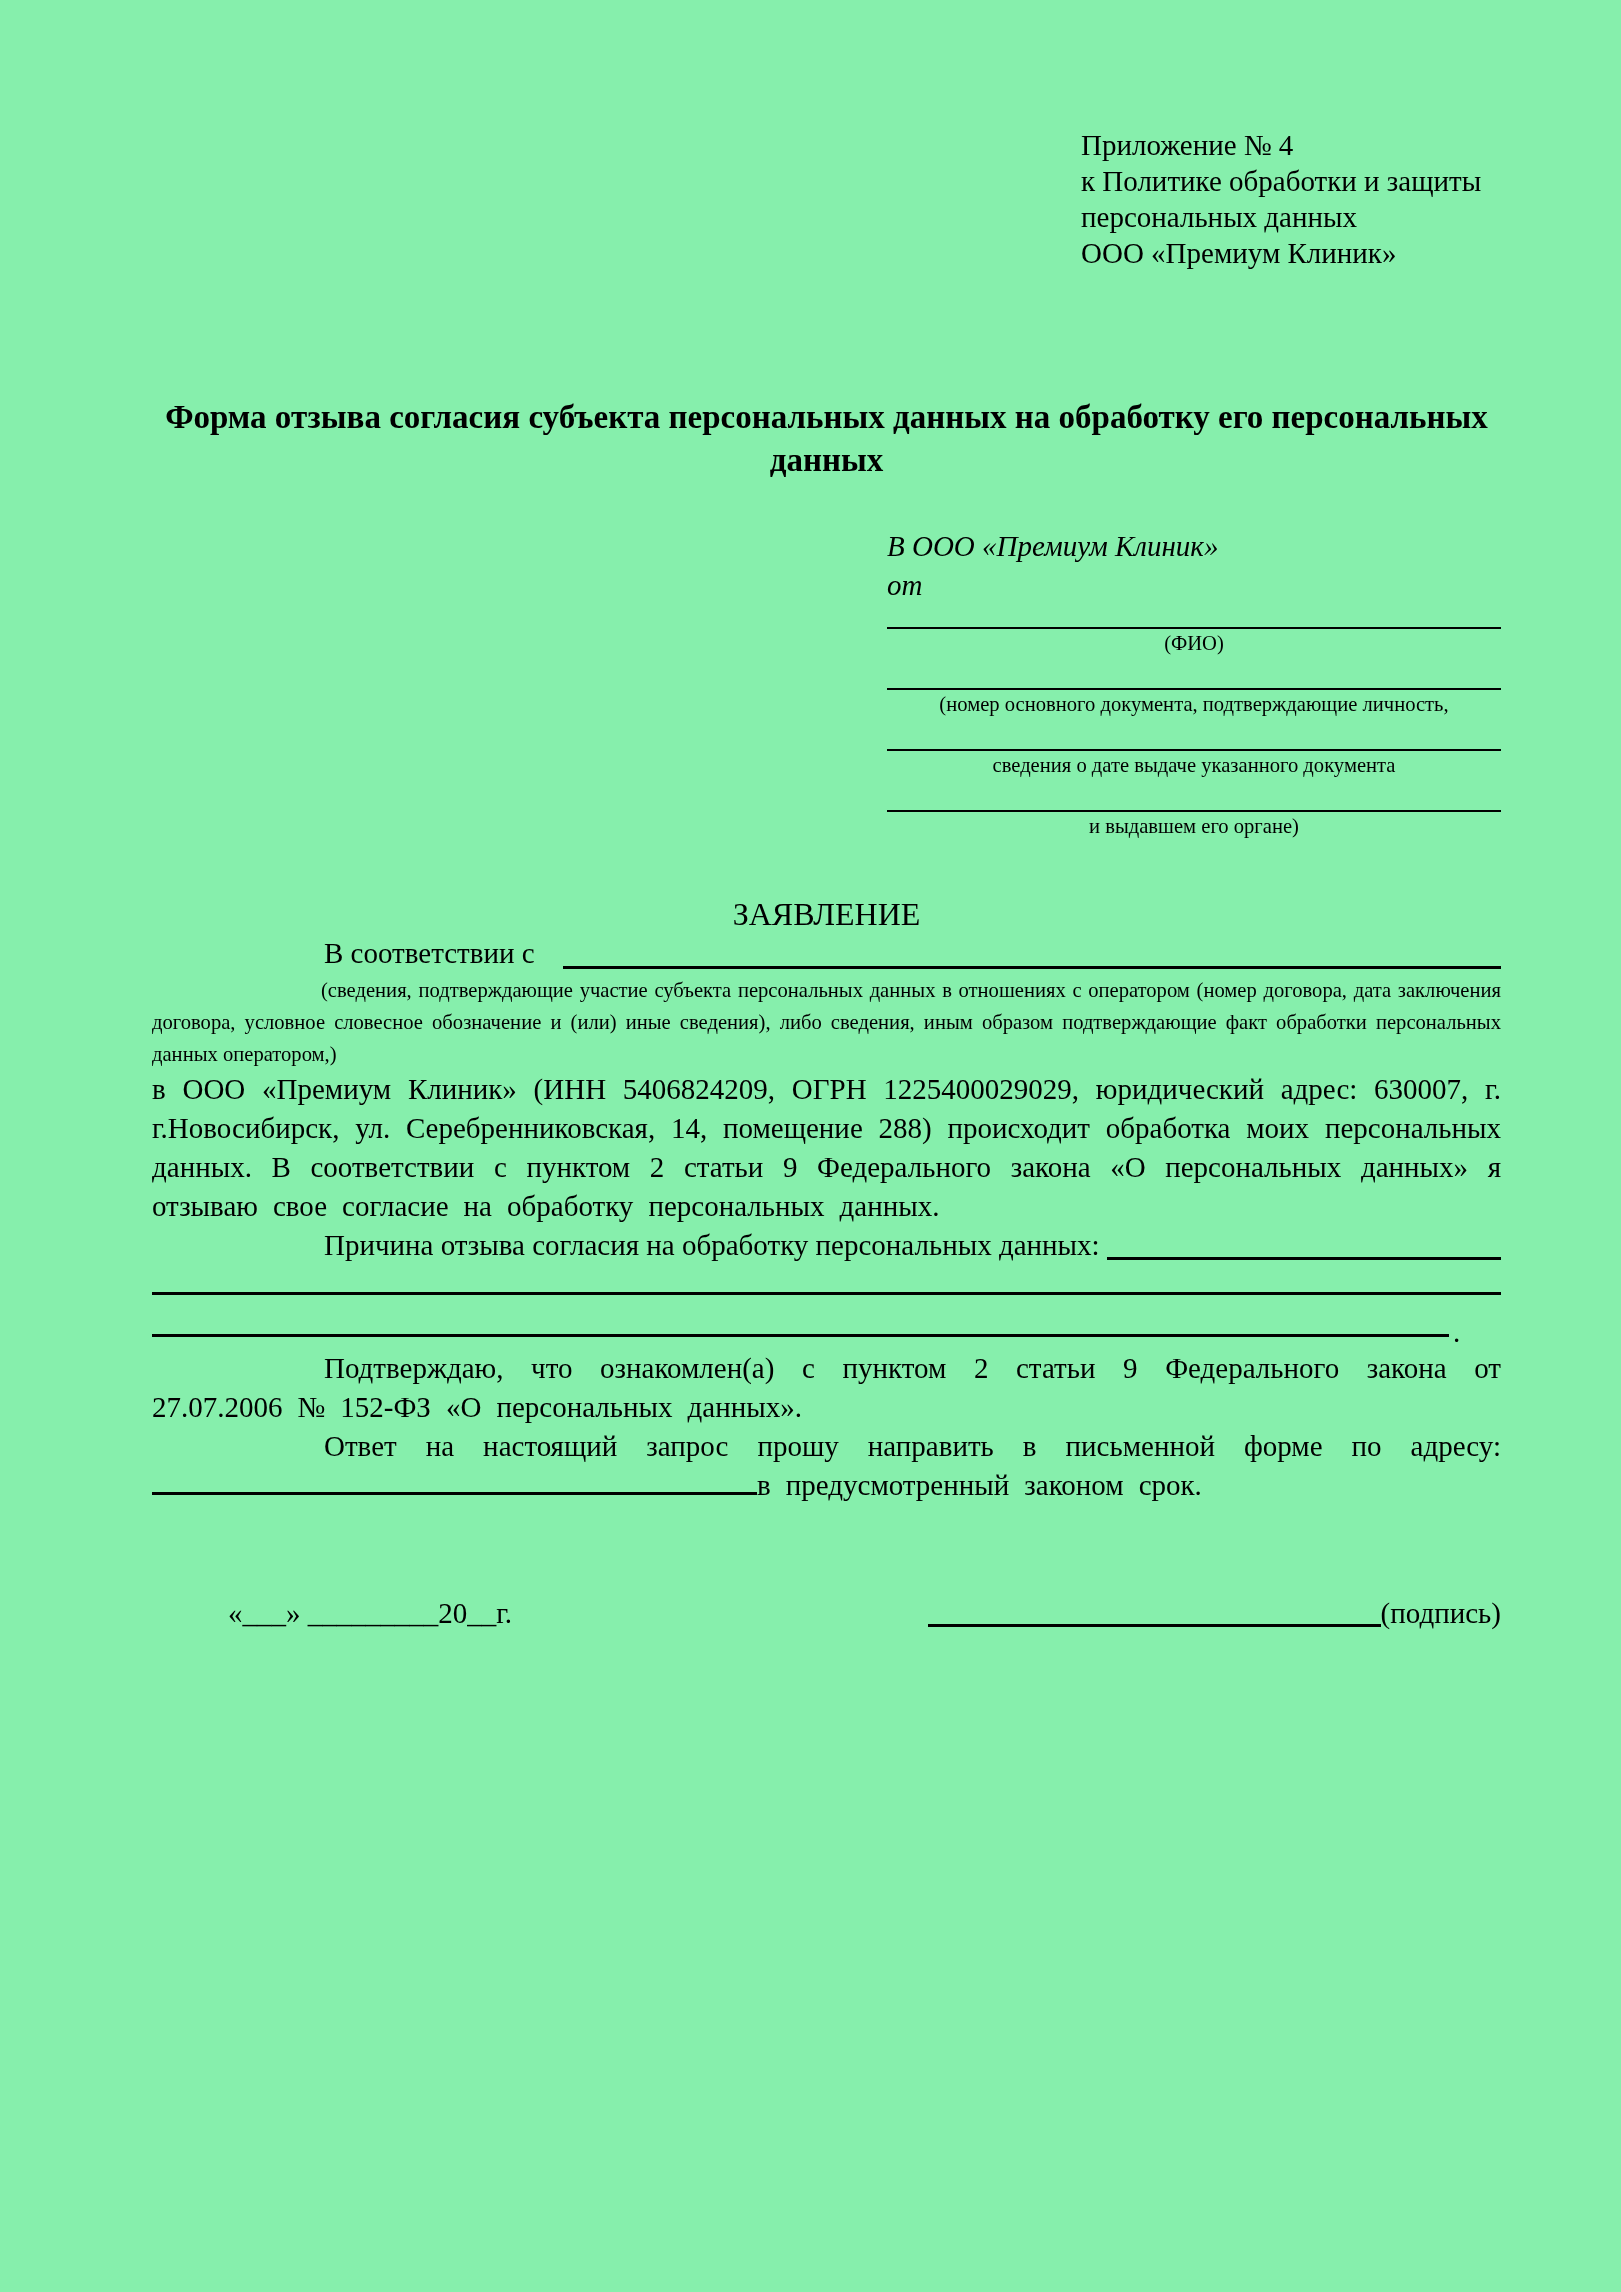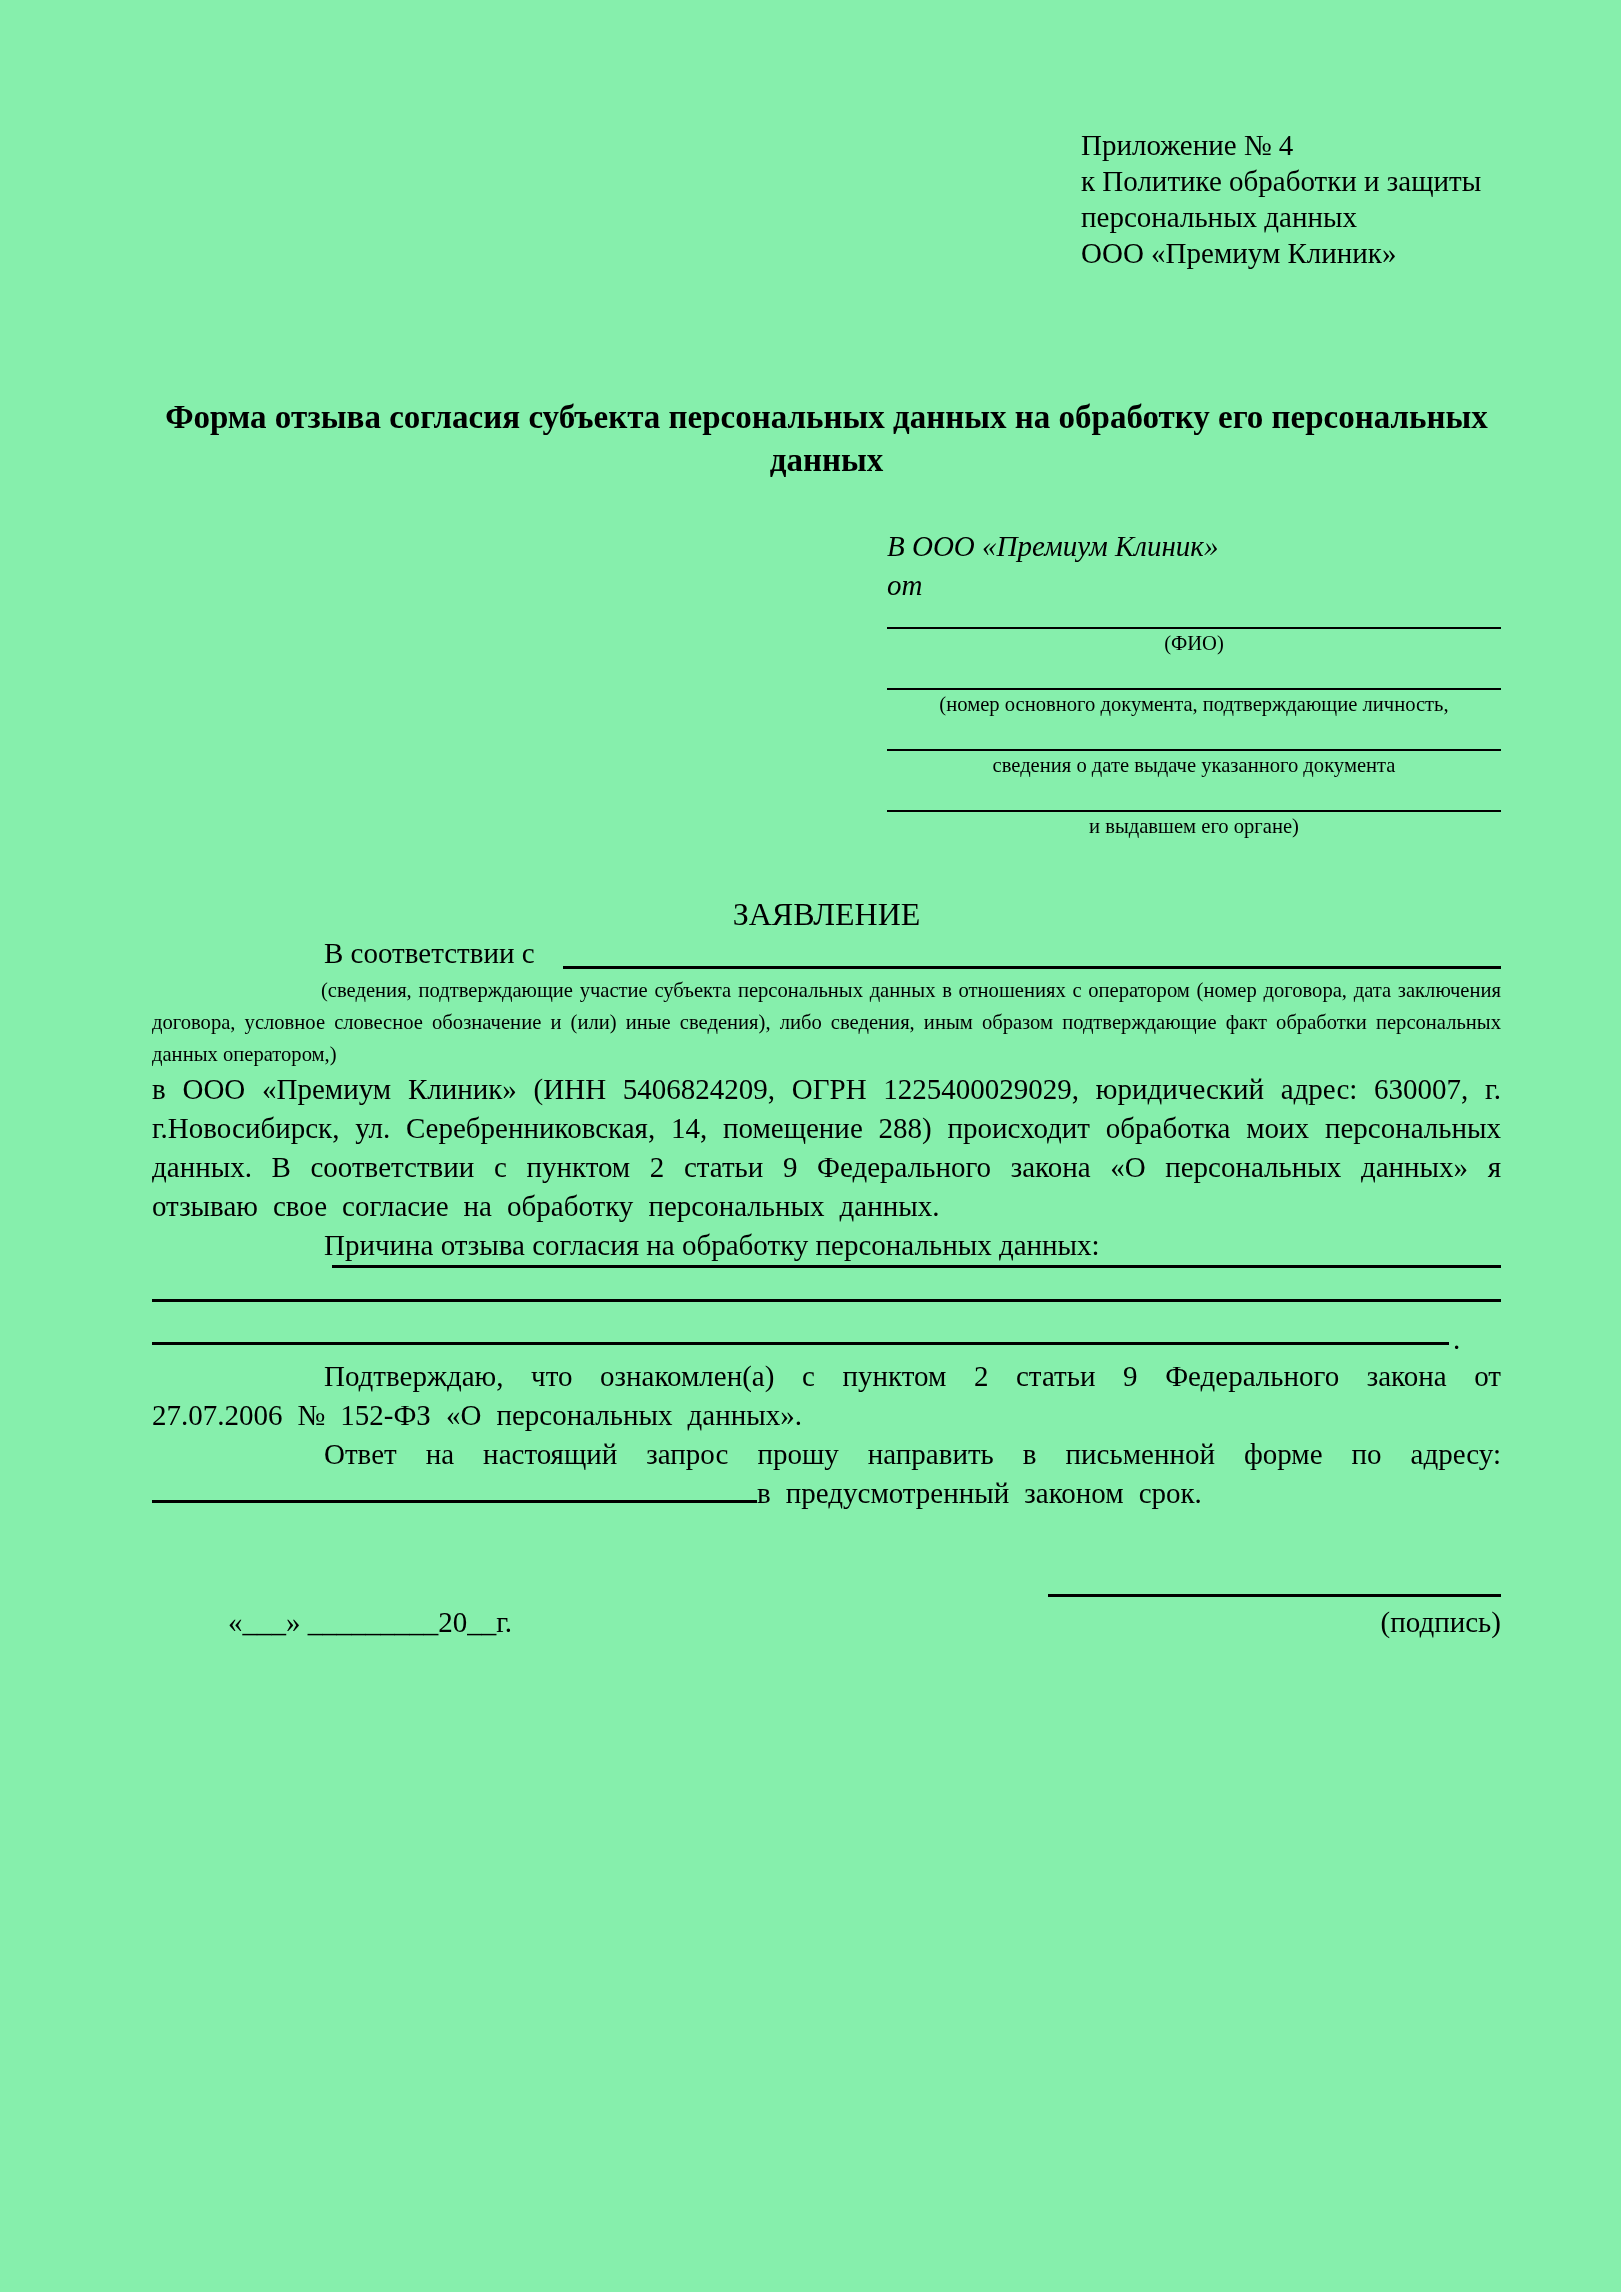--- a/index.html
+++ b/index.html
@@ -37,38 +37,38 @@
   .flex-row { display:flex; align-items:stretch; }
   .intro-row { padding-left:172px; line-height:41px;gap:21px; }
   .intro-label { white-space:nowrap; }
   .fill-line { flex:1; border-bottom:3.9px solid #000; margin-bottom:4.9px; margin-left:7.8px; }
   .small-print {
     margin:0; font-size:20.6px; line-height:32px;
     text-align:justify; text-indent:169px;font-family:Liberation Serif, serif;
   }
   .body-para { margin:0; text-align:justify; word-spacing:7.8px; }
   .body-para.indent { text-indent:172px; }
-  .reason-row { padding-left:172px; line-height:39px;flex-direction:column; }
+  .reason-row { padding-left:172px; line-height:39px; }
   .reason-label { white-space:nowrap; }
   .rule-full { height:0; border-top:3.9px solid #000; margin-top:26.5px; }
   .rule2-row { margin-top:29px; align-items:flex-end; }
   .rule-almost { width:1297px; height:0; border-top:3.9px solid #000; margin-bottom:3.9px; }
   .period { line-height:17.6px; padding-left:3.9px; }
   .confirm-para { margin-top:7.8px; }
   .addr-fill {
     display:inline-block; width:605px; height:25.5px;
     border-bottom:3.9px solid #000; vertical-align:baseline;
   }
   
   .sign-row {
     position:absolute; left:152px; top:1594px; width:1349px;
     display:flex; justify-content:space-between; align-items:flex-end;
   }
   .date-text { margin-left:76px; white-space:nowrap; }
-  .sig-group { display:flex; align-items:flex-end;flex-direction:column; }
+  .sig-group { display:flex; align-items:flex-end; }
   .sig-line { display:inline-block; width:453px; height:0; border-bottom:3.9px solid #000; margin-bottom:5.9px; }
   .sig-caption { white-space:nowrap; }
 </style>
 </head>
 <body>
 
 <div class="page">
 
   <div class="appendix">
     <div>Приложение № 4</div>

